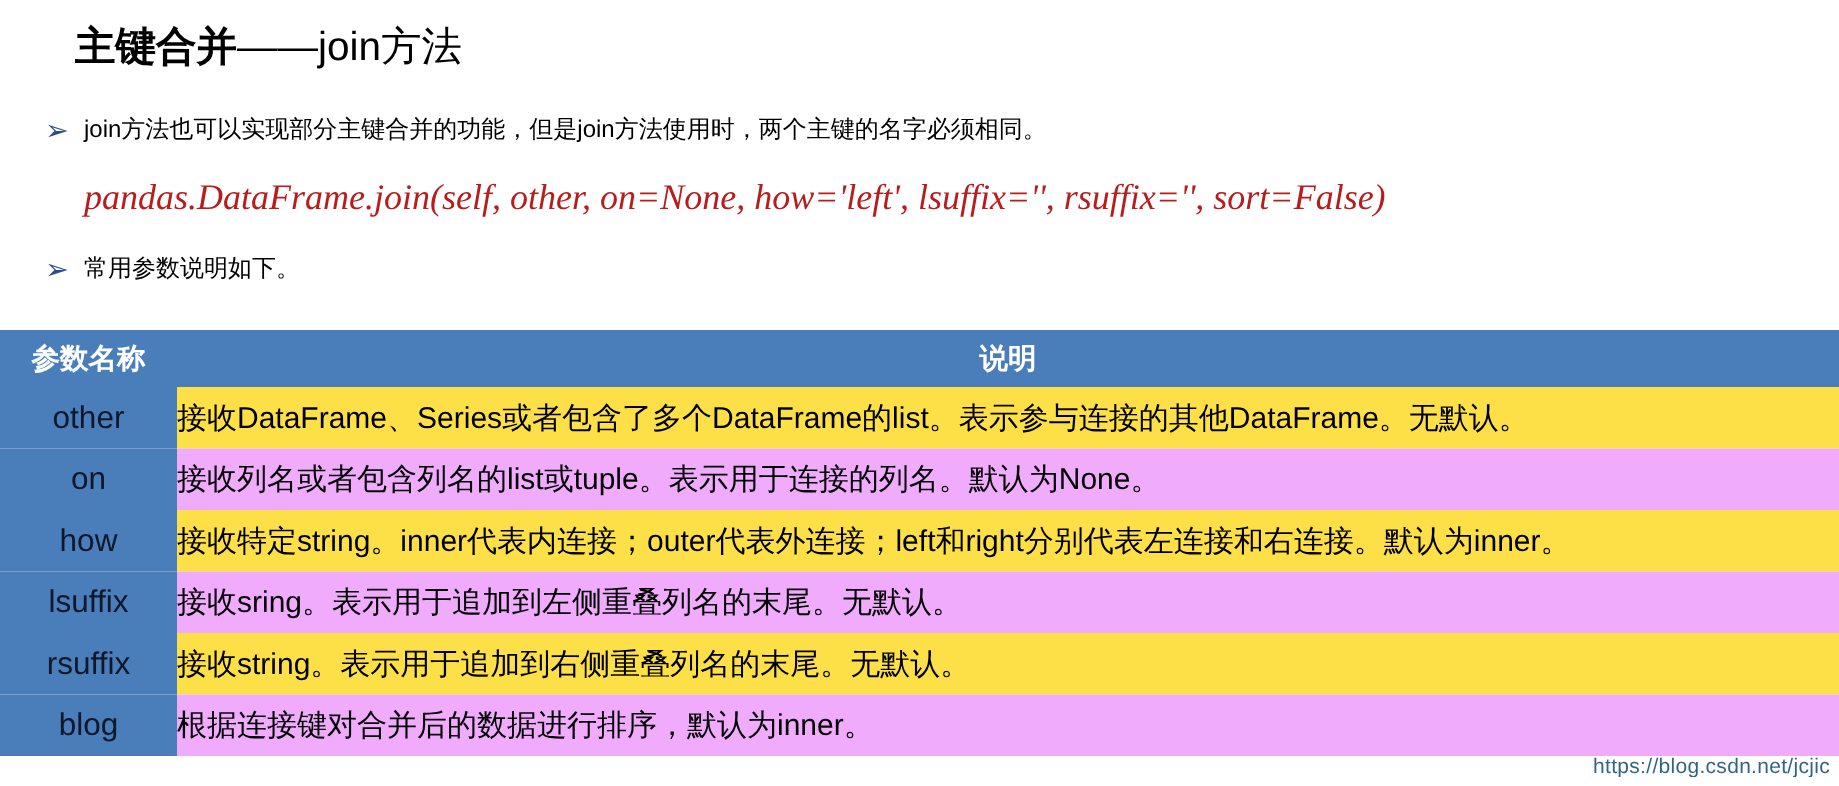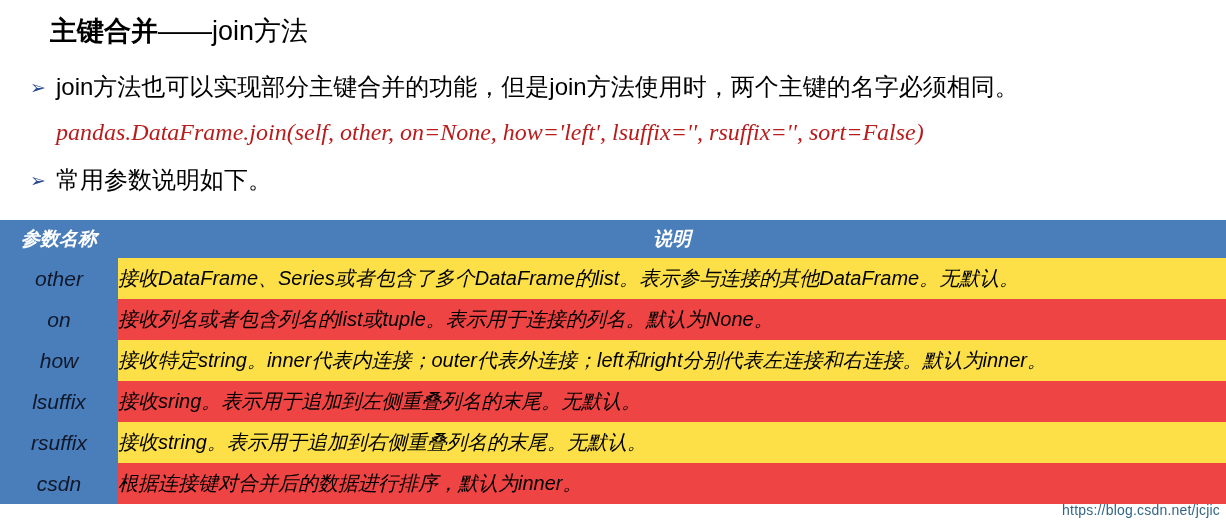--- a/index.html
+++ b/index.html
@@ -53,21 +53,21 @@
   .bullet-marker {
     width: 26px;
     flex: 0 0 26px;
     color: #2b4b8f;
     font-size: 19px;
     line-height: 30px;
     text-align: left;
     font-family: "DejaVu Sans", sans-serif;
   }
   .bullet-text {
-    font-size: 24px;
+    font-size: 16px;
     line-height: 30px;
     color: #000000;
   }
 
   
   .code-line {
     position: absolute;
     left: 56px;
     top: 117px;
     font-family: "Liberation Serif", "DejaVu Serif", serif;
@@ -80,21 +80,20 @@
 
   
   .param-table {
     position: absolute;
     left: 0px;
     top: 220px;
     width: 1226px;
     border-collapse: separate;
     border-spacing: 0;
     table-layout: fixed;
-    font-style: italic;
   }
   .param-table td, .param-table th {
     padding: 0;
     margin: 0;
     vertical-align: middle;
     border: 0;
   }
   .col-name { width: 118px; }
   .col-desc { width: 1108px; }
 
@@ -124,21 +123,21 @@
   .cell-desc {
     font-size: 20px;
     color: #000000;
     height: 41px;
     padding-left: 8px;
     border-bottom: 3px solid #ffffff;
     white-space: nowrap;
     overflow: hidden;
   }
   .band-a .cell-desc { background: #fde047; }
-  .band-b .cell-desc { background: #ef4444; }
+  .band-b .cell-desc { background: #f0abfc; }
 
   tr.last-row .cell-name,
   tr.last-row .cell-desc { border-bottom: 0; }
 
   
   .watermark {
     position: absolute;
     right: 6px;
     bottom: 6px;
     font-size: 14px;
@@ -196,21 +195,21 @@
       </tr>
       <tr class="band-b">
         <td class="cell-name">lsuffix</td>
         <td class="cell-desc">接收sring。表示用于追加到左侧重叠列名的末尾。无默认。</td>
       </tr>
       <tr class="band-a">
         <td class="cell-name">rsuffix</td>
         <td class="cell-desc">接收string。表示用于追加到右侧重叠列名的末尾。无默认。</td>
       </tr>
       <tr class="band-b last-row">
-        <td class="cell-name">csdn</td>
+        <td class="cell-name">blog</td>
         <td class="cell-desc">根据连接键对合并后的数据进行排序，默认为inner。</td>
       </tr>
     </tbody>
   </table>
 
   <div class="watermark">https://blog.csdn.net/jcjic</div>
 
 </div>
 
 </body></html>

